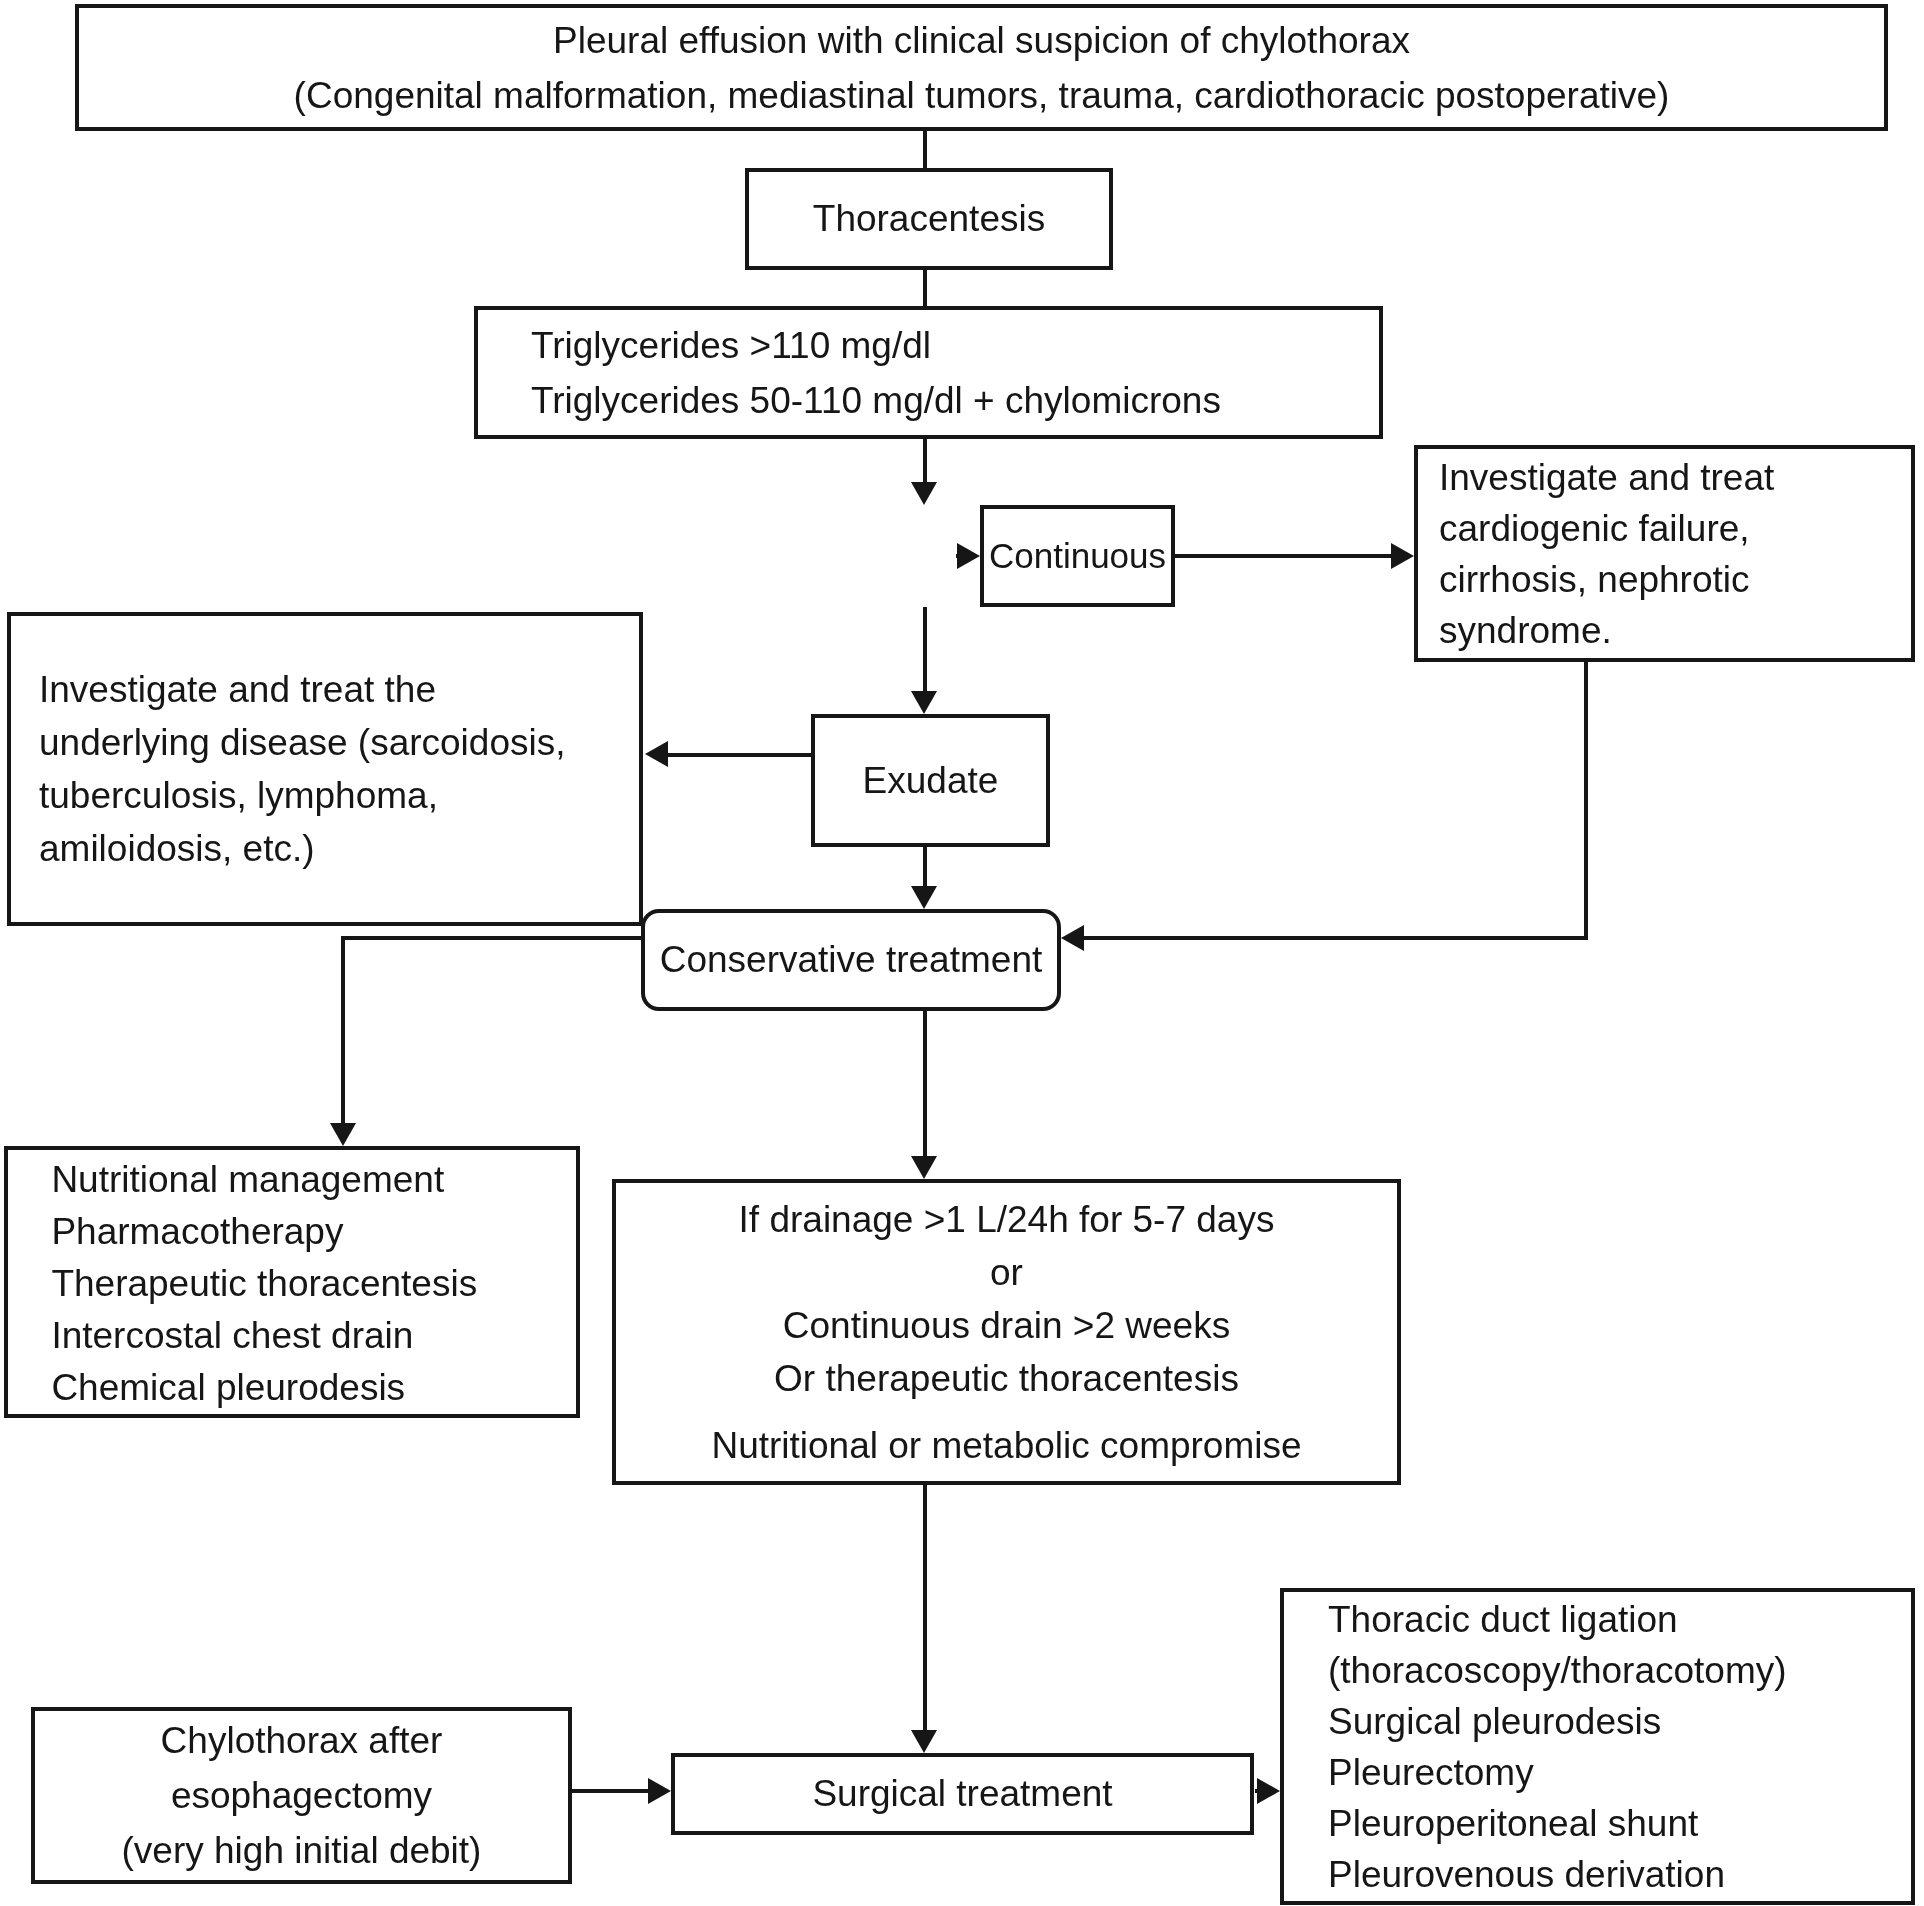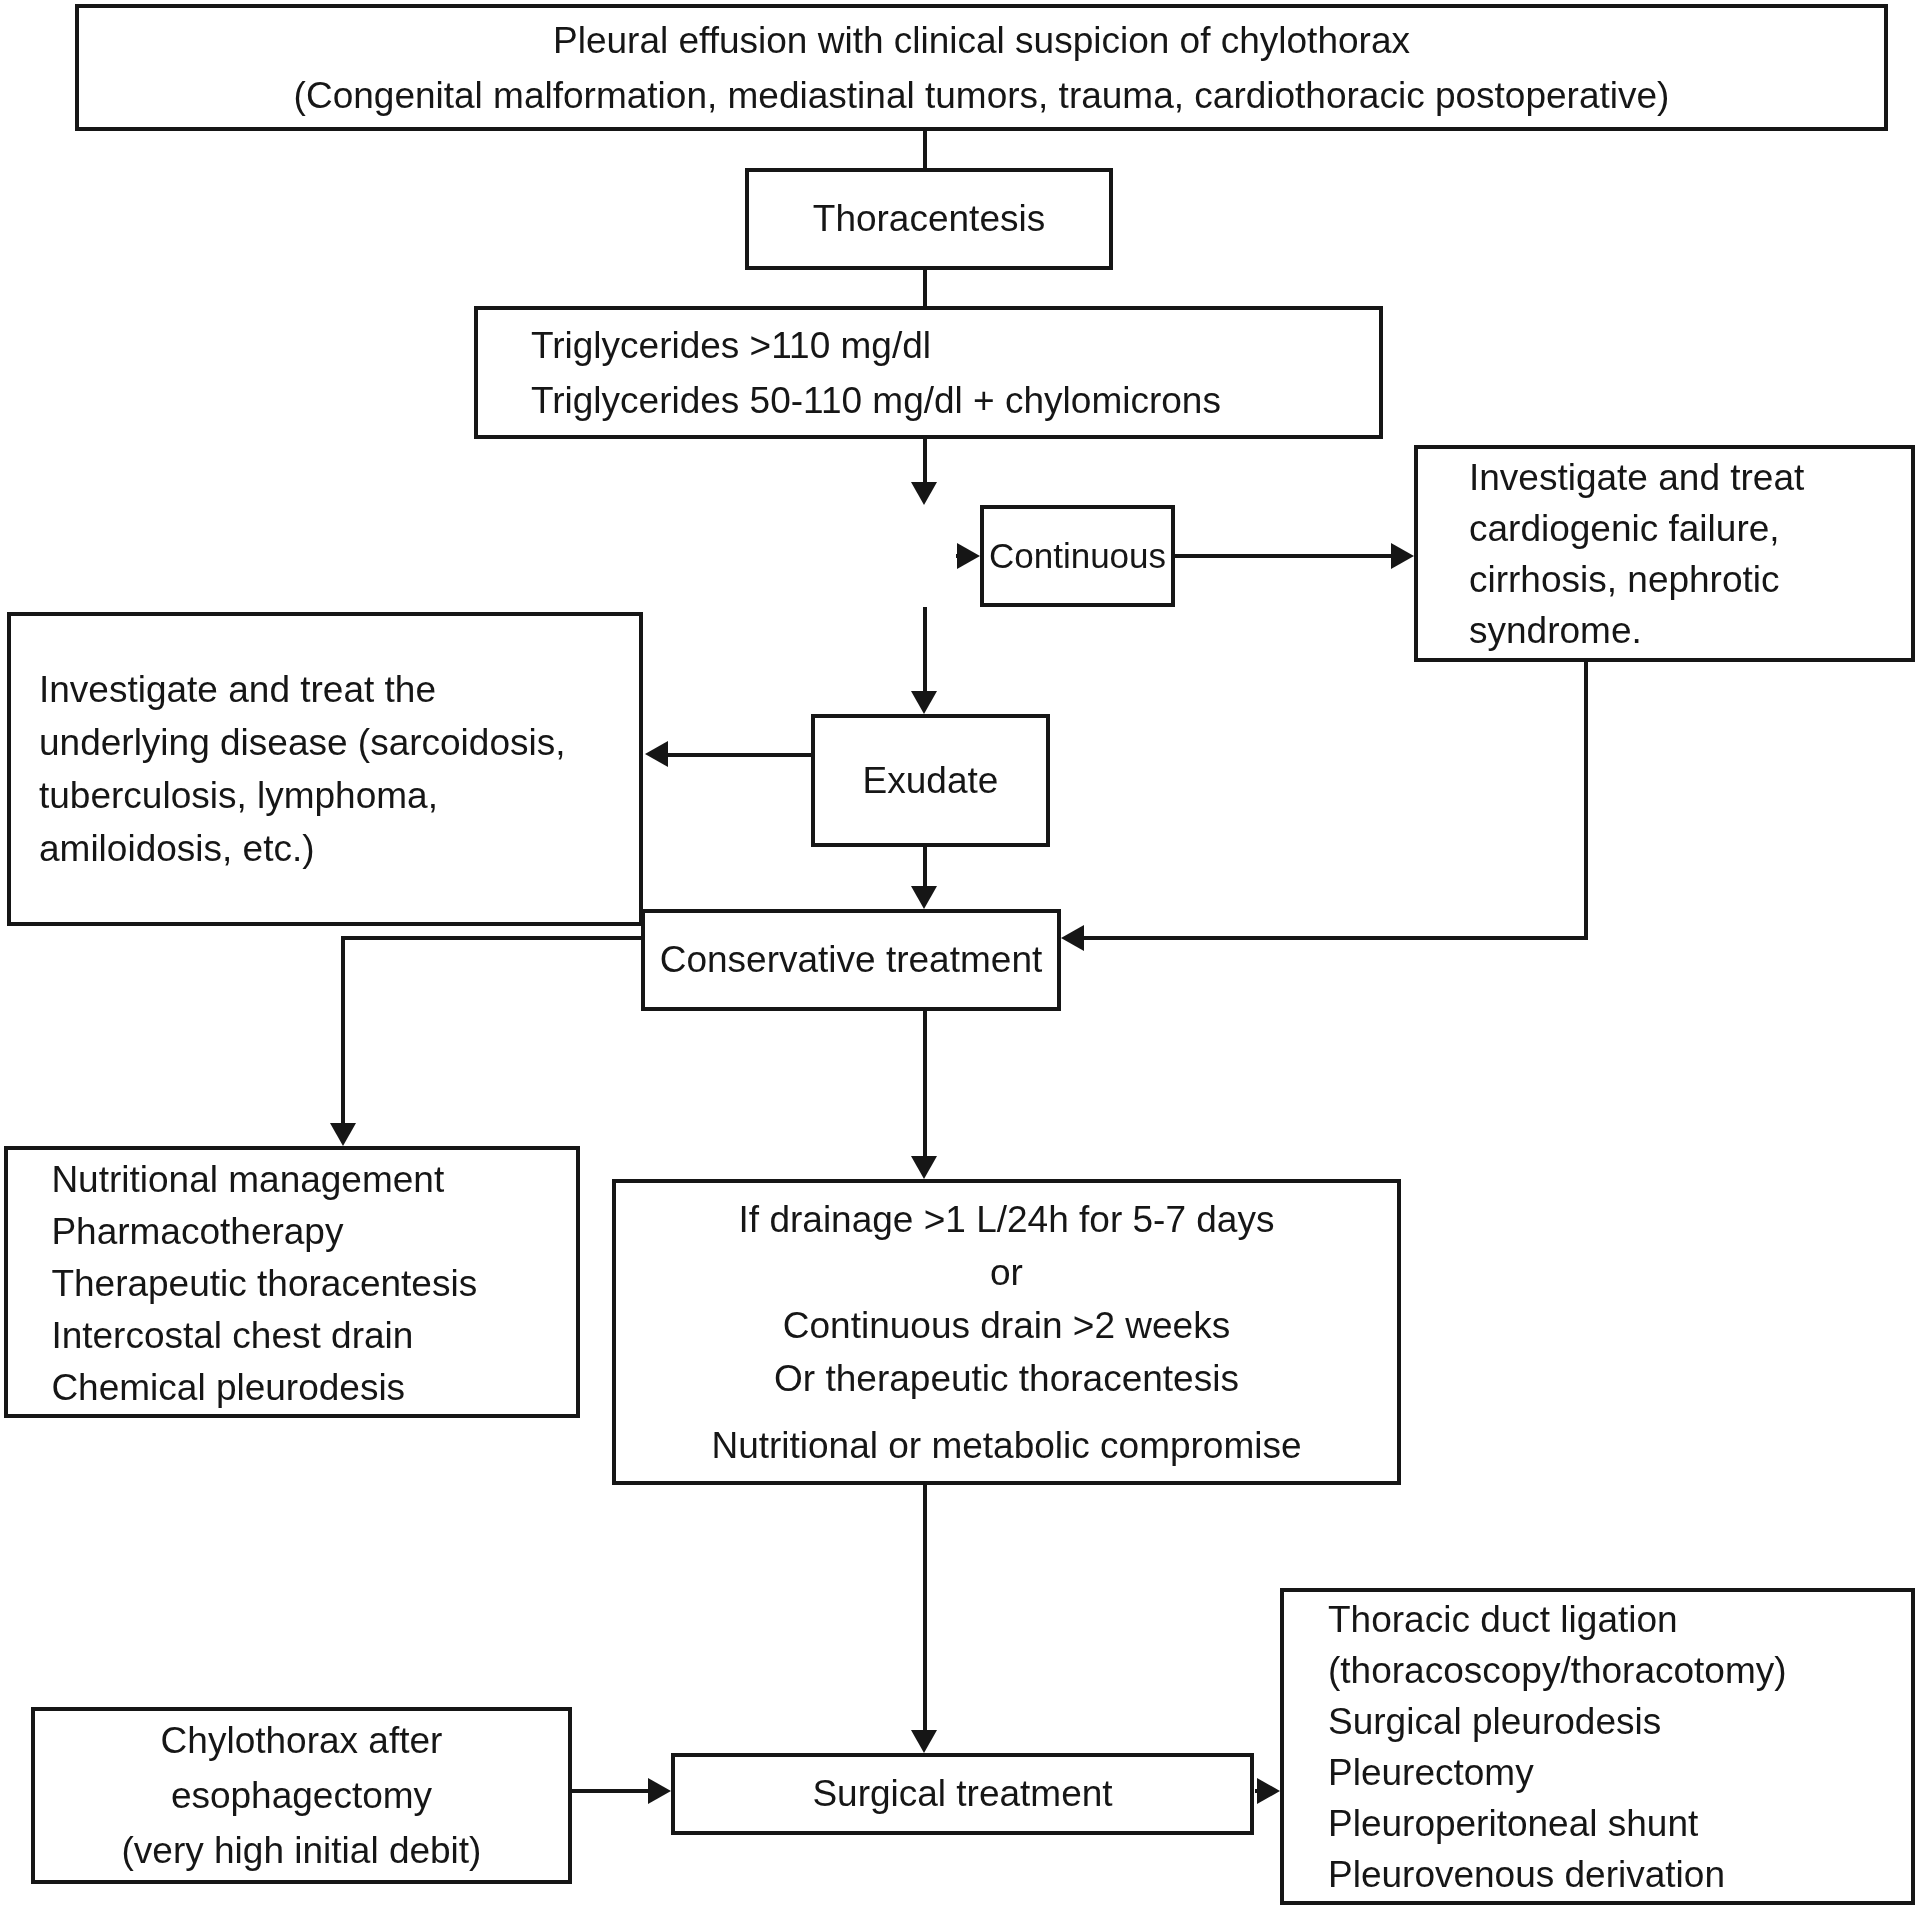--- a/index.html
+++ b/index.html
@@ -57,39 +57,39 @@
   <div class="box left lh62" style="left:474px; top:306px; width:909px; height:133px; padding-left:53px;">
     <div class="lines">Triglycerides &gt;110 mg/dl
 Triglycerides 50-110 mg/dl + chylomicrons</div>
   </div>
 
 
   <div class="box center fs40" style="left:980px; top:505px; width:195px; height:102px;">
     <div>Continuous</div>
   </div>
 
-  <div class="box left lh58" style="left:1414px; top:445px; width:501px; height:217px; padding-left:51px;">
+  <div class="box left lh58" style="left:1414px; top:445px; width:501px; height:217px; padding-left:21px;">
     <div class="lines">Investigate and treat
 cardiogenic failure,
 cirrhosis, nephrotic
 syndrome.</div>
   </div>
 
   <div class="box left lh60" style="left:7px; top:612px; width:636px; height:314px; padding-left:28px;">
     <div class="lines">Investigate and treat the
 underlying disease (sarcoidosis,
 tuberculosis, lymphoma,
 amiloidosis, etc.)</div>
   </div>
 
   <div class="box center" style="left:811px; top:714px; width:239px; height:133px;">
     <div>Exudate</div>
   </div>
 
-  <div class="box center" style="left:641px; top:909px; width:420px; height:102px;">
+  <div class="box center" style="left:641px; top:909px; width:420px; height:102px;border-radius:18px;">
     <div>Conservative treatment</div>
   </div>
 
   <div class="box left lh59" style="left:4.4px; top:1146px; width:576px; height:272px; padding-left:43px;">
     <div class="lines">Nutritional management
 Pharmacotherapy
 Therapeutic thoracentesis
 Intercostal chest drain
 Chemical pleurodesis</div>
   </div>

